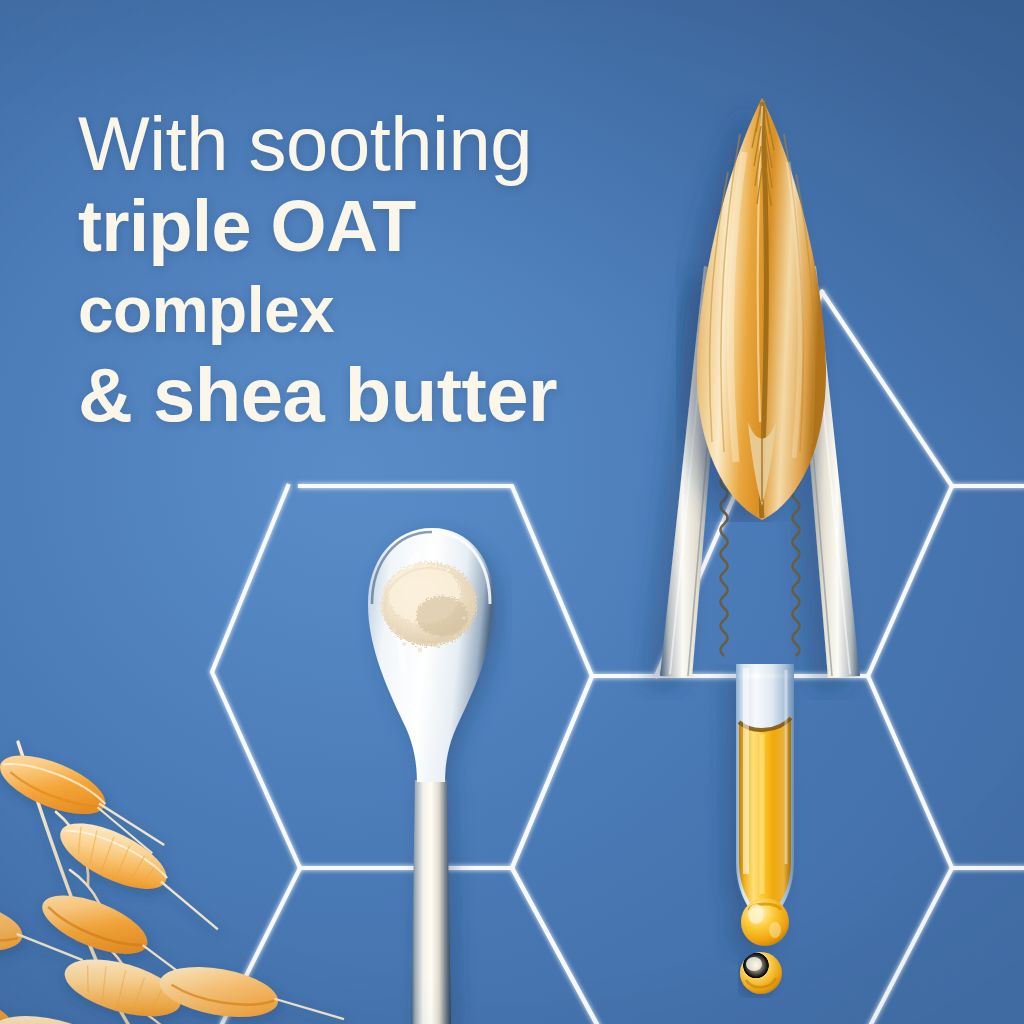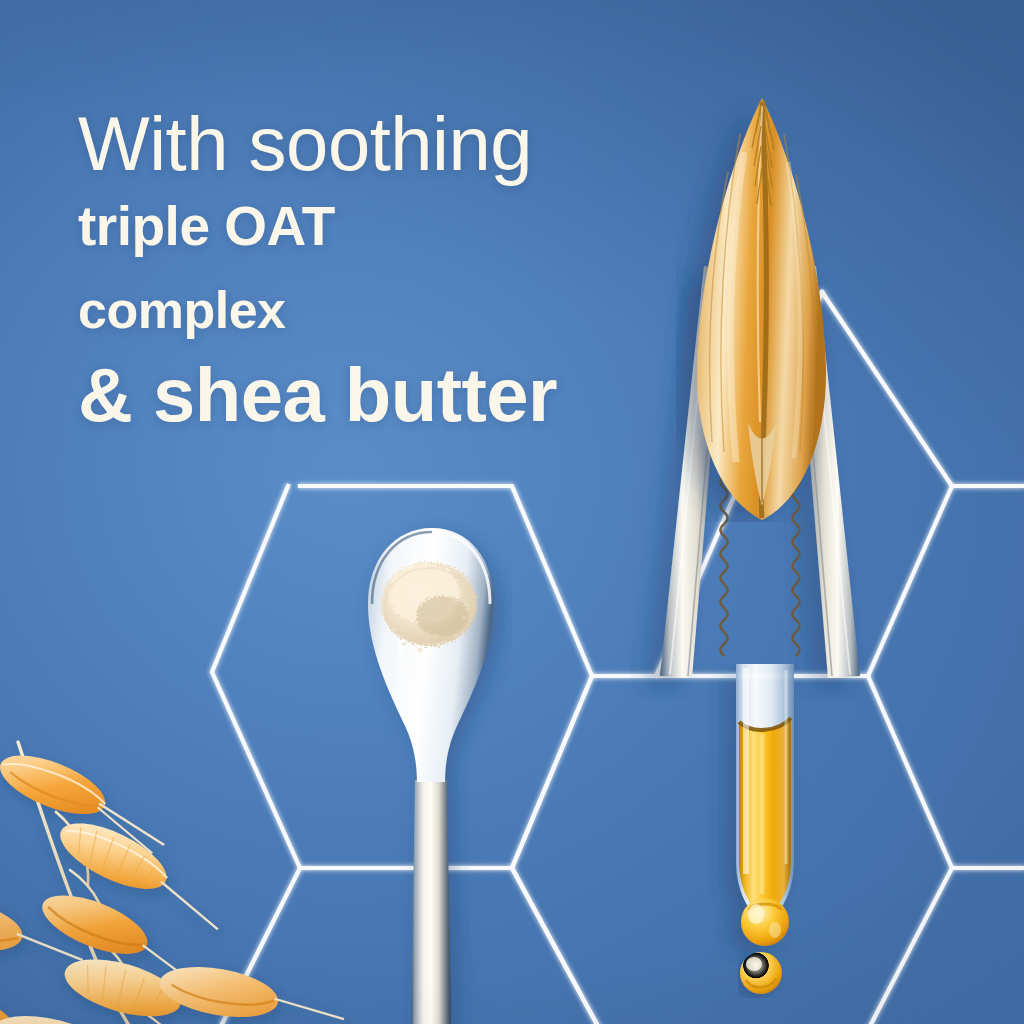--- a/index.html
+++ b/index.html
@@ -51,22 +51,22 @@
   .headline{
     position:absolute;left:78px;top:104px;
     width:660px;
     color:#fbf6ea;
     letter-spacing:-0.5px;
     text-shadow:0 2px 10px rgba(25,50,90,0.22);
     user-select:none;
   }
   .hl-line{display:block;white-space:nowrap;}
   .hl-1{font-size:76px;line-height:80px;font-weight:300;}
-  .hl-2{font-size:55px;line-height:84px;font-weight:700;}
-  .hl-3{font-size:52px;line-height:84px;font-weight:700;}
+  .hl-2{font-size:72px;line-height:84px;font-weight:700;}
+  .hl-3{font-size:64px;line-height:84px;font-weight:700;}
   .hl-4{font-size:76px;line-height:86px;font-weight:700;}
 </style>
 </head>
 <body>
 
 <div id="stage">
 
   <div class="bg-base"></div>
   <div class="bg-topdark"></div>
 

